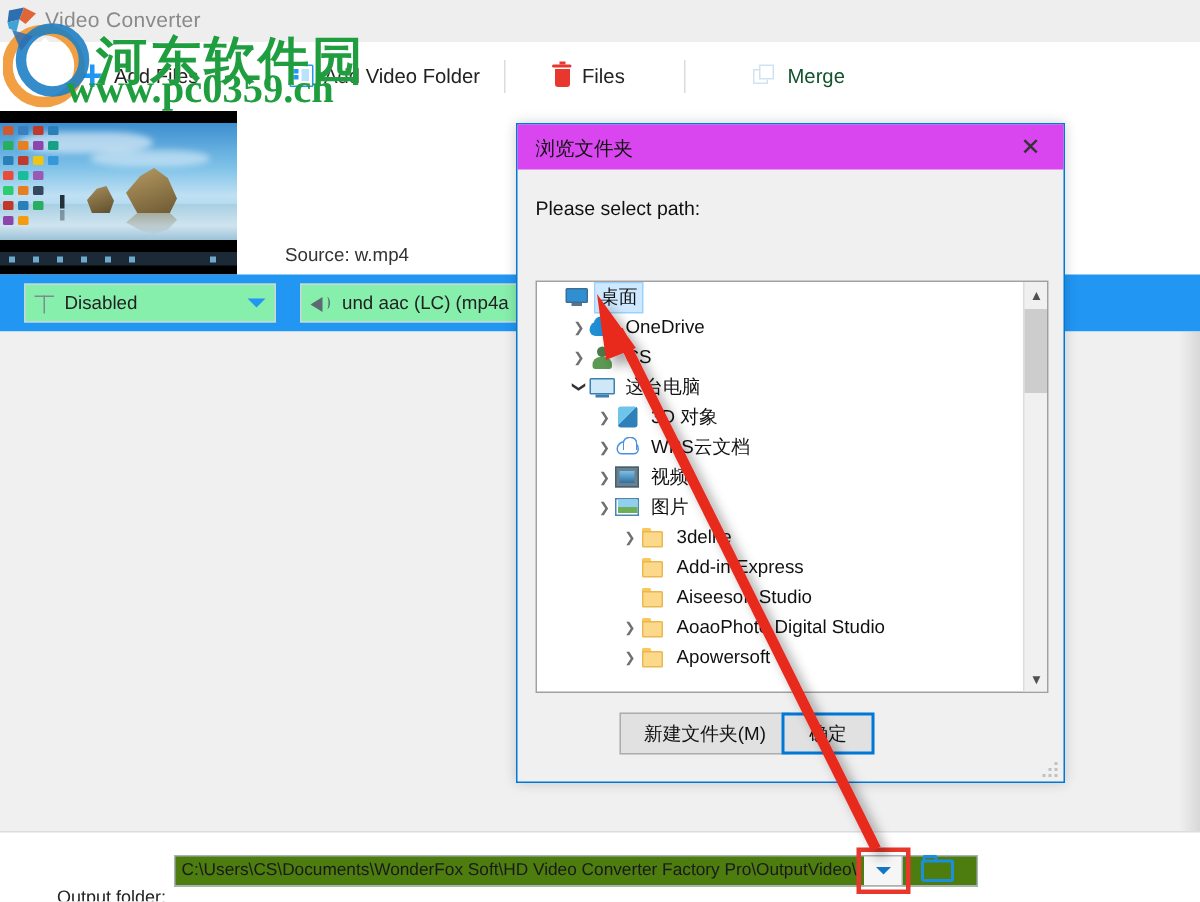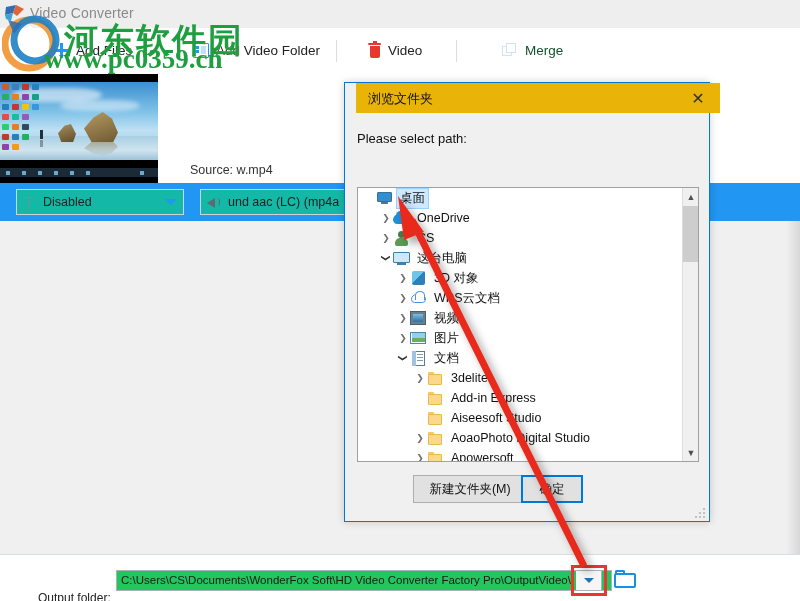--- a/index.html
+++ b/index.html
@@ -145,21 +145,21 @@
   .ic-res .c { left:0; bottom:0; border-right:0; border-top:0;}
   .ic-res .d { right:0; bottom:0; border-left:0; border-top:0;}
 
   
   .blue-strip {
     position:absolute; left:0; top:183px; width:800px; height:38px;
     background:#2196f3;
   }
   .combo {
     position:absolute; top:189px; height:26px;
-    background:#14b8a6; border:1px solid #c9d6de;
+    background:#86efac; border:1px solid #c9d6de;
     display:flex; align-items:center; gap:7px; padding:0 6px;
     font-size:12.5px; color:#222;
     cursor:pointer;
   }
   .combo .caret {
     width:0;height:0;border-left:6px solid transparent;border-right:6px solid transparent;
     border-top:6px solid #2196f3; margin-left:auto;
   }
   .ic-T { width:13px; height:13px; position:relative; }
   .ic-T:before { content:""; position:absolute; left:0; top:1px; width:13px; height:1.6px; background:#7d8b94;}
@@ -184,22 +184,22 @@
 
   
   .output-bar {
     position:absolute; left:0; top:554px; width:800px; height:47px;
     background:#ffffff; border-top:1px solid #d8dde1;
   }
   .output-label {
     position:absolute; left:38px; top:591px; font-size:12px; color:#222;
   }
   .output-input {
-    position:absolute; left:116px; top:570px; width:496px; height:21px;
-    background:#22c55e; border:1px solid #a9b2b8;
+    position:absolute; left:116px; top:570px; width:536px; height:21px;
+    background:#4d7c0f; border:1px solid #a9b2b8;
     font-size:11.5px; color:#1a1a1a;
     padding:0 4px; line-height:19px;
     white-space:nowrap; overflow:hidden;
   }
   .output-drop {
     position:absolute; left:576px; top:570px; width:26px; height:21px;
     background:#f6f6f6; border:1px solid #a9b2b8; border-left:none;
     display:flex; align-items:center; justify-content:center; cursor:pointer;
   }
   .output-drop .caret {
@@ -224,22 +224,21 @@
 
   
   .dialog {
     position:absolute; left:344px; top:82px; width:366px; height:440px;
     background:#f0f0f0;
     border:1px solid #0078d7;
     box-shadow: 0 0 8px rgba(0,0,0,.18);
   }
   .dlg-title-bar {
     position:absolute; left:0; top:0; width:100%; height:30px;
-    background:#eab308;
-    margin-left:11px;
+    background:#d946ef;
   }
   .dlg-title {
     position:absolute; left:12px; top:7px; font-size:13px; color:#111;
   }
   .dlg-close {
     position:absolute; right:0; top:0; width:44px; height:30px;
     display:flex; align-items:center; justify-content:center;
     font-size:16px; color:#333; cursor:pointer;
   }
   .dlg-prompt {
@@ -382,21 +381,21 @@
       </span>
       <span>Add Video Folder</span>
     </div>
     <div class="tb-sep" style="left:336px;"></div>
     <div class="tb-btn" style="left:364px;">
       <span class="ic ic-trash">
         <span class="hand"></span>
           <span class="lid"></span>
           <span class="body"></span>
       </span>
-      <span>Video</span>
+      <span>Files</span>
     </div>
     <div class="tb-sep" style="left:456px;"></div>
     <div class="tb-btn disabled" style="left:498px;">
       <span class="ic ic-merge">
         <span class="sq1"></span>
           <span class="sq2"></span>
       </span>
       <span>Merge</span>
     </div>
   </div>
@@ -560,25 +559,20 @@
           <div class="tree-row" style="padding-left: 38px;">
             <span class="arrow">❯</span>
             <span class="ticon"><span class="ti-video"><span class="fr"></span><span class="in"></span></span></span>
             <span class="tlabel">视频</span>
           </div>
           <div class="tree-row" style="padding-left: 38px;">
             <span class="arrow">❯</span>
             <span class="ticon"><span class="ti-pic"><span class="fr"></span><span class="sky"></span><span class="grn"></span></span></span>
             <span class="tlabel">图片</span>
           </div>
-          <div class="tree-row" style="padding-left: 38px;">
-            <span class="arrow open" style="transform: rotate(90deg);">❯</span>
-            <span class="ticon"><span class="ti-doc"><span class="pg"></span><span class="bl"></span><span class="ln" style="top:3px"></span><span class="ln" style="top:6px"></span><span class="ln" style="top:9px"></span></span></span>
-            <span class="tlabel">文档</span>
-          </div>
           <div class="tree-row" style="padding-left: 55px;">
             <span class="arrow">❯</span>
             <span class="ticon"><span class="ti-folder"><span class="tab"></span><span class="bd"></span></span></span>
             <span class="tlabel">3delite</span>
           </div>
           <div class="tree-row" style="padding-left: 55px;">
             <span class="arrow"></span>
             <span class="ticon"><span class="ti-folder"><span class="tab"></span><span class="bd"></span></span></span>
             <span class="tlabel">Add-in Express</span>
           </div>

